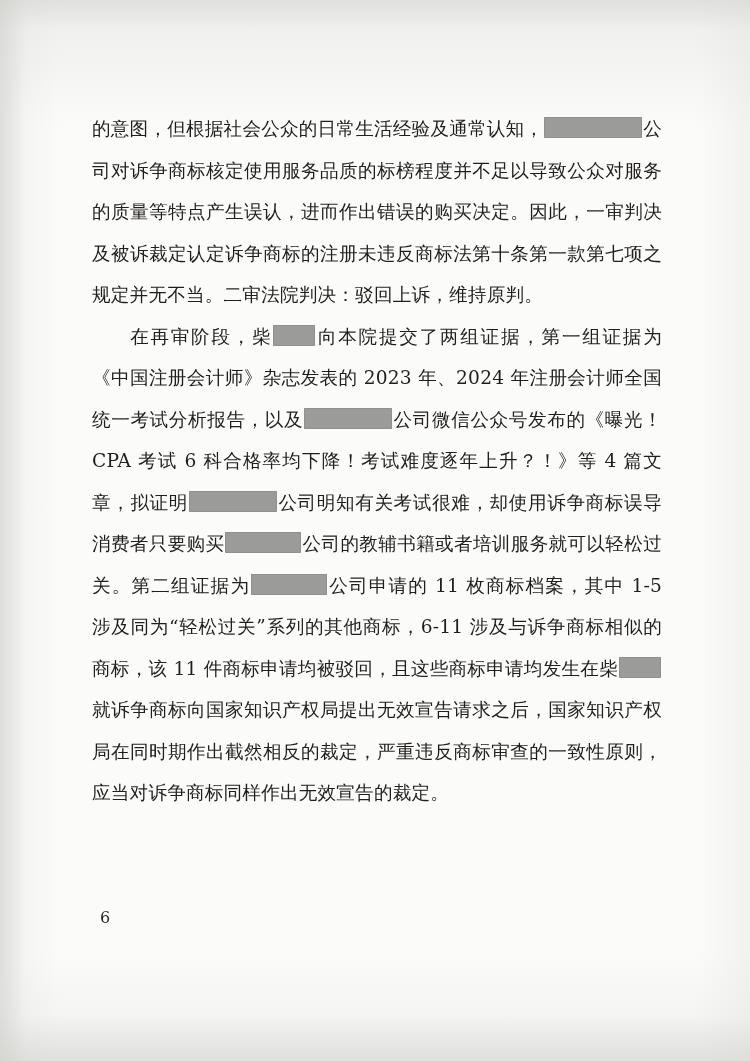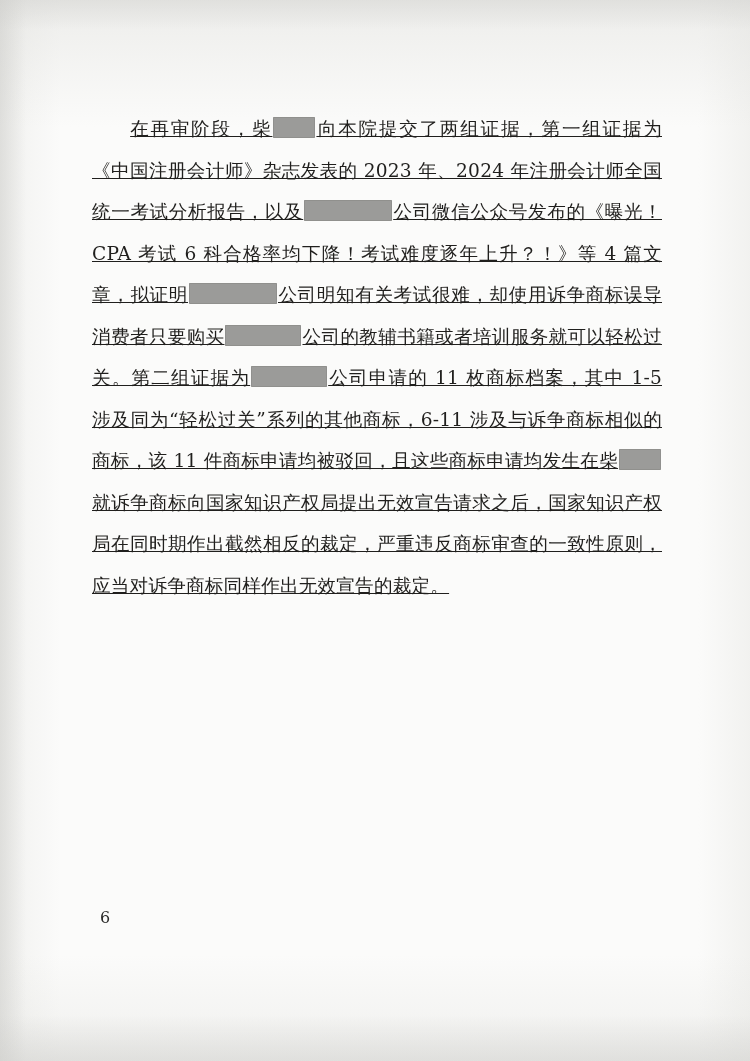--- a/index.html
+++ b/index.html
@@ -42,21 +42,20 @@
     text-align: justify;
     text-justify: inter-ideograph;
     letter-spacing: 0.2px;
   }
   .para {
     margin: 0;
     text-indent: 0;
   }
   .para.indent {
     text-indent: 2.05em;
-    text-decoration: underline;
   }
   .redact {
     display: inline-block;
     background: #9b9b99;
     border-radius: 1px;
     vertical-align: -3px;
     height: 21px;
     margin: 0 1px;
     box-shadow: 0 0 0 0.5px rgba(120,120,118,0.6) inset;
   }
@@ -95,17 +94,18 @@
 </head>
 <body>
 
 <div class="page">
   <div class="scan-tint"></div>
   <div class="edge-shadow-left"></div>
   <div class="edge-shadow-top"></div>
   <div class="edge-shadow-bottom"></div>
 
   <div class="body-text">
+    <p class="para" id="para-1">的意图，但根据社会公众的日常生活经验及通常认知，<span class="redact r-xl"></span>公司对诉争商标核定使用服务品质的标榜程度并不足以导致公众对服务的质量等特点产生误认，进而作出错误的购买决定。因此，一审判决及被诉裁定认定诉争商标的注册未违反商标法第十条第一款第七项之规定并无不当。二审法院判决：驳回上诉，维持原判。</p>
     <p class="para indent" id="para-2">在再审阶段，柴<span class="redact r-xs"></span>向本院提交了两组证据，第一组证据为《中国注册会计师》杂志发表的 2023 年、2024 年注册会计师全国统一考试分析报告，以及<span class="redact r-lg"></span>公司微信公众号发布的《曝光！CPA 考试 6 科合格率均下降！考试难度逐年上升？！》等 4 篇文章，拟证明<span class="redact r-lg"></span>公司明知有关考试很难，却使用诉争商标误导消费者只要购买<span class="redact r-md"></span>公司的教辅书籍或者培训服务就可以轻松过关。第二组证据为<span class="redact r-md"></span>公司申请的 11 枚商标档案，其中 1-5 涉及同为“轻松过关”系列的其他商标，6-11 涉及与诉争商标相似的商标，该 11 件商标申请均被驳回，且这些商标申请均发生在柴<span class="redact r-xs"></span>就诉争商标向国家知识产权局提出无效宣告请求之后，国家知识产权局在同时期作出截然相反的裁定，严重违反商标审查的一致性原则，应当对诉争商标同样作出无效宣告的裁定。</p>
   </div>
 
   <div class="page-number">6</div>
 </div>
 
 </body></html>

